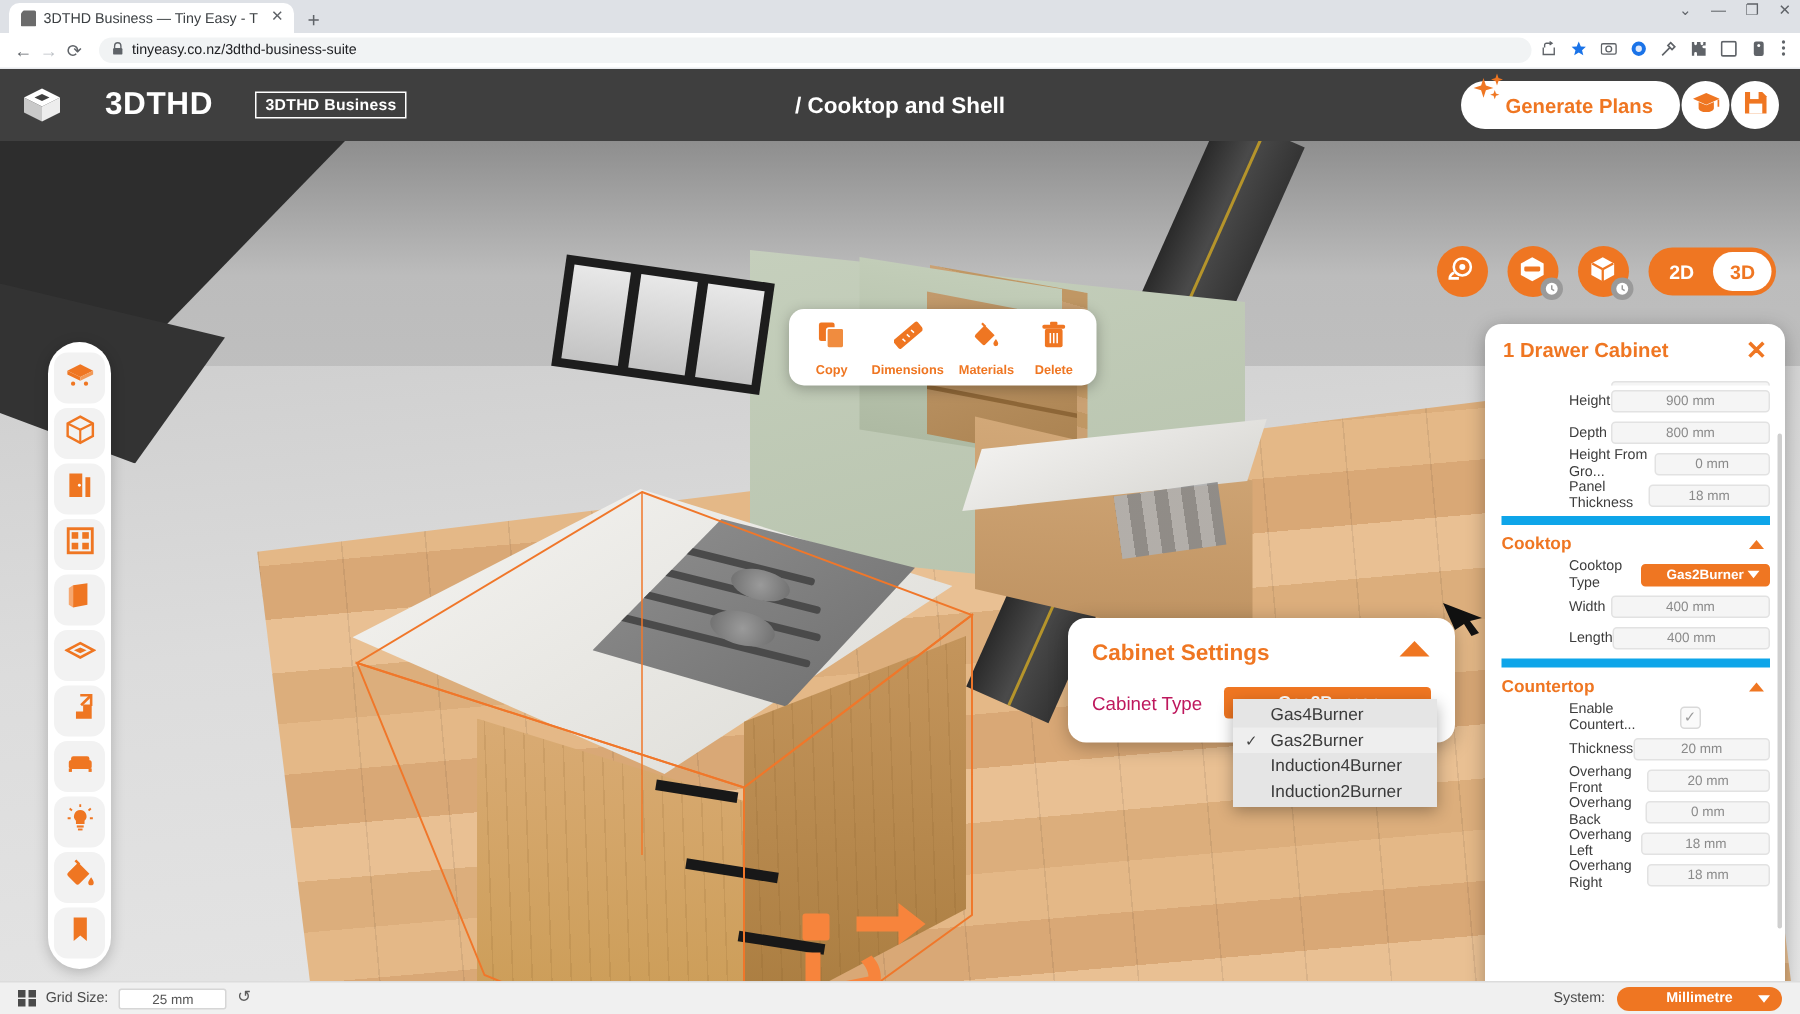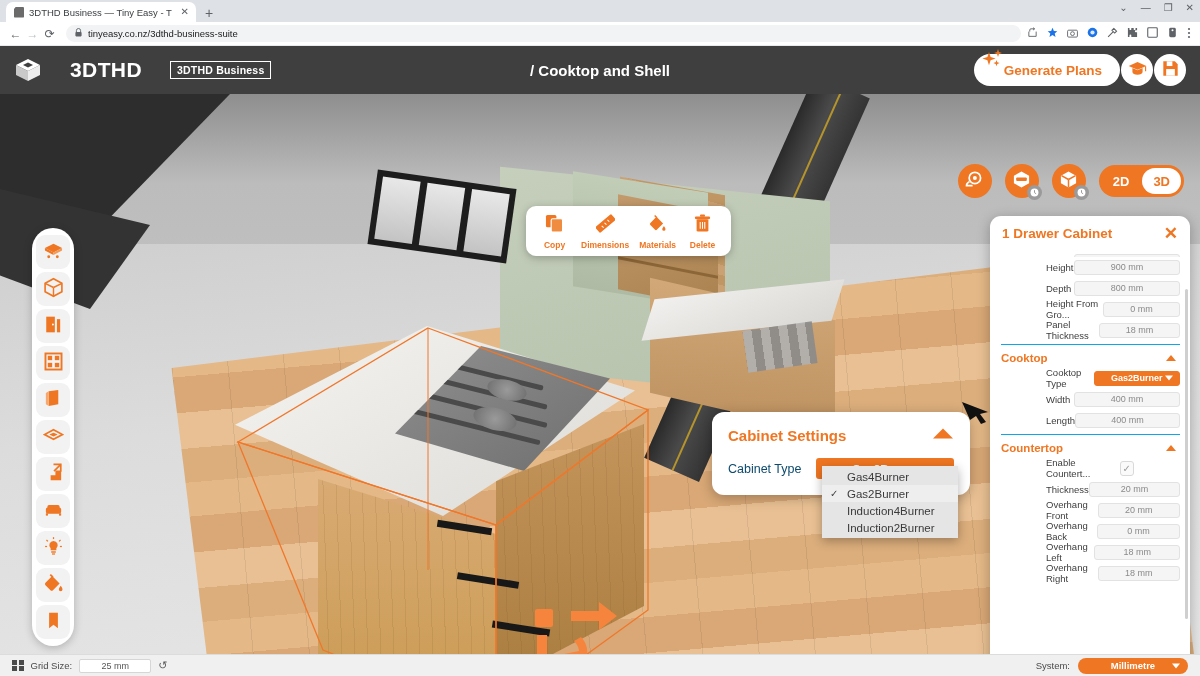--- a/index.html
+++ b/index.html
@@ -294,21 +294,21 @@
     position: absolute; left: 712px; top: 318px; width: 258px;
     background: #fff; border-radius: 12px; padding: 14px 16px 16px;
     box-shadow: 0 3px 13px rgba(0,0,0,.27); z-index: 30;
   }
   .cs-head {
     display: flex; align-items: center; justify-content: space-between;
     margin-bottom: 14px;
   }
   .cs-title { color: #ef7622; font-size: 15px; font-weight: bold; }
   .cs-row { display: flex; align-items: center; justify-content: space-between; }
-  .cs-label { font-size: 12.5px; color: #0c4a6e; }
+  .cs-label { font-size: 12.5px; color: #be185d; }
   .dd-orange {
     width: 138px; height: 21px; background: #ef7622; border-radius: 3px;
     display: flex; align-items: center; justify-content: center;
     position: relative; cursor: pointer;
   }
   .dd-orange span { color: #fff; font-size: 11.5px; font-weight: bold; }
   .dd-caret {
     position: absolute; right: 8px; top: 50%; transform: translateY(-50%);
     width: 0; height: 0; border-left: 5px solid transparent;
     border-right: 5px solid transparent; border-top: 6px solid #fff;
@@ -368,21 +368,21 @@
     border-right: 4px solid transparent; border-top: 5px solid #fff;
   }
   .pr-check {
     width: 15px; height: 15px; border: 1px solid #d9d9d9; border-radius: 3px;
     background: #fafafa; display: flex; align-items: center;
     justify-content: center; font-size: 10px; color: #9b9b9b; cursor: pointer;
     margin-right: 46px;
   }
   .sec-head {
     display: flex; align-items: center; justify-content: space-between;
-    border-top: 1px solid #0ea5e9; margin-top: 4px; padding-top: 7px;
+    border-top: 6px solid #0ea5e9; margin-top: 4px; padding-top: 7px;
     margin-bottom: 4px; cursor: pointer;
   }
   .sec-title { color: #ef7622; font-size: 11.5px; font-weight: bold; }
   .sec-caret {
     width: 0; height: 0; border-left: 5px solid transparent;
     border-right: 5px solid transparent; border-bottom: 6px solid #ef7622;
     margin-right: 4px;
   }
   .props-scroll {
     position: absolute; right: 2px; top: 38px; width: 3px; height: 330px;

